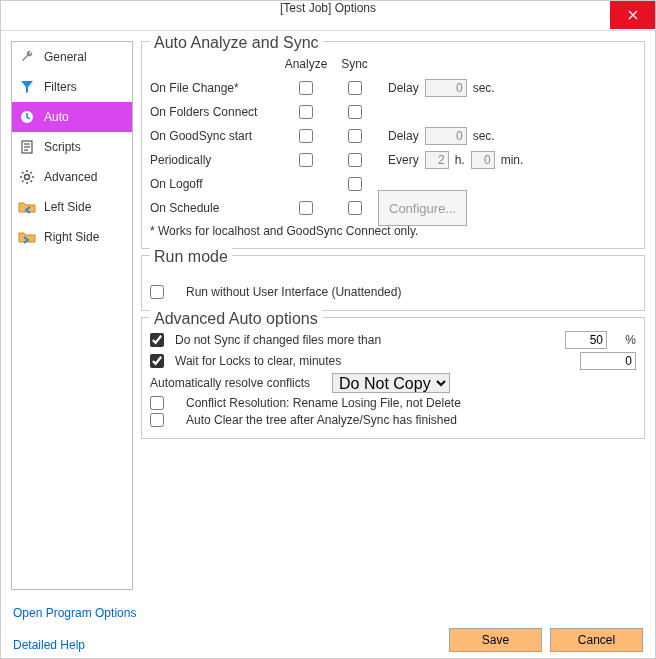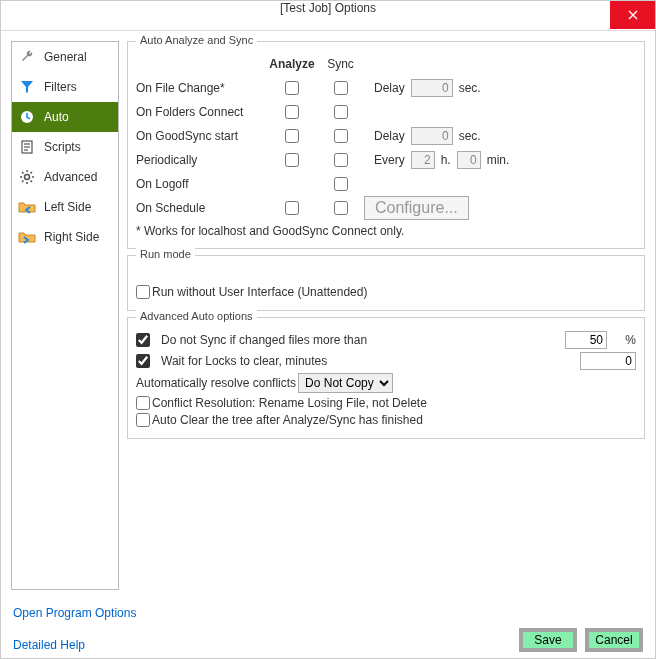--- a/index.html
+++ b/index.html
@@ -34,35 +34,35 @@
   font-size: 14px;
   cursor: pointer;
 }
 .content {
   display: flex;
   padding: 10px;
   gap: 8px;
   height: 569px;
 }
 .sidebar {
-  width: 108px;
+  width: 122px;
   border: 1px solid #bbb;
   background: #fff;
 }
 .sidebar-item {
   display: flex;
   align-items: center;
   height: 30px;
   padding-left: 6px;
   gap: 8px;
   cursor: pointer;
   color: #333;
 }
 .sidebar-item.selected {
-  background: #4d7c0f;
+  background: #d946ef;
   color: #fff;
 }
 .sidebar-icon {
   width: 18px; height: 18px;
   display: flex; align-items: center; justify-content: center;
 }
 .main {
   flex: 1;
   display: flex;
   flex-direction: column;
@@ -71,21 +71,21 @@
 .group {
   border: 1px solid #ccc;
   padding: 6px 8px 8px 8px;
   position: relative;
 }
 .group-title {
   position: absolute;
   top: -8px; left: 8px;
   background: #fff;
   padding: 0 4px;
-  font-size: 11px;
+  font-size: 16px;
   color: #444;
 }
 .row {
   display: flex;
   align-items: center;
   height: 24px;
   gap: 6px;
 }
 .col-label { width: 125px; }
 .col-header { width: 125px; }
@@ -94,61 +94,61 @@
 input[type="text"].num {
   width: 42px; height: 18px;
   border: 1px solid #aaa;
   text-align: right;
   padding-right: 3px;
   font-size: 12px;
   background: #fff;
 }
 input[type="text"].num.disabled { background: #f3f3f3; color: #888; }
 button.small {
-  height: 24px;
+  height: 36px;
   border: 1px solid #aaa;
   background: #f5f5f5;
   padding: 0 10px;
-  font-size: 16px;
+  font-size: 13px;
   color: #999;
 }
 .note { font-size: 12px; color: #333; padding: 4px 0 2px 0; }
-.checkline { display: flex; align-items: center; gap: 2px; margin: 3px 0; }
+.checkline { display: flex; align-items: center; gap: 22px; margin: 3px 0; }
 .checkline-right { display: flex; align-items: center; gap: 11px; margin: 3px 0; }
 .spacer { flex: 1; }
 input[type="checkbox"] {
   width: 14px; height: 14px;
   accent-color: #333;
 }
 select {
   height: 20px;
   border: 1px solid #aaa;
-  font-size: 12px;
+  font-size: 16px;
   padding: 0 2px;
 }
 .footer {
   padding: 6px 12px 10px 12px;
   display: flex;
   flex-direction: column;
   gap: 8px;
 }
 .links a {
   color: #0066cc;
   font-size: 12px;
   cursor: pointer;
 }
 .footer-row {
   display: flex;
   align-items: flex-end;
 }
 .btns { margin-left: auto; display: flex; gap: 8px; }
 .btn {
-  width: 58px; height: 24px;
-  border: 4px solid #a3a3a3;
-  background: #86efac;
+  width: 93px; height: 24px;
+  border: 1px solid #a3a3a3;
+  background: #fdba74;
   font-size: 12px;
   cursor: pointer;
 }
 .pct { width: 18px; text-align: right; }
 </style>
 </head>
 <body>
 
 <div class="titlebar">
   <span class="titlebar-title">[Test Job] Options</span>
@@ -224,21 +224,21 @@
     </div>
   </div>
 
   <div class="main">
 
     <div class="group" style="padding-top:10px;">
       <div class="group-title">Auto Analyze and Sync</div>
 
       <div class="row">
         <div class="col-header"></div>
-        <div class="cb-cell" style="width:50px;font-weight:bold;">Analyze</div>
+        <div class="cb-cell" style="width:50px;">Analyze</div>
         <div class="cb-cell" style="width:35px;">Sync</div>
       </div>
 
       <div class="row">
         <div class="col-label">On File Change*</div>
         <div class="cb-cell" style="width:50px;">
             <input type="checkbox" style="">
           </div>
         <div class="cb-cell" style="width:35px;">
             <input type="checkbox" style="">

